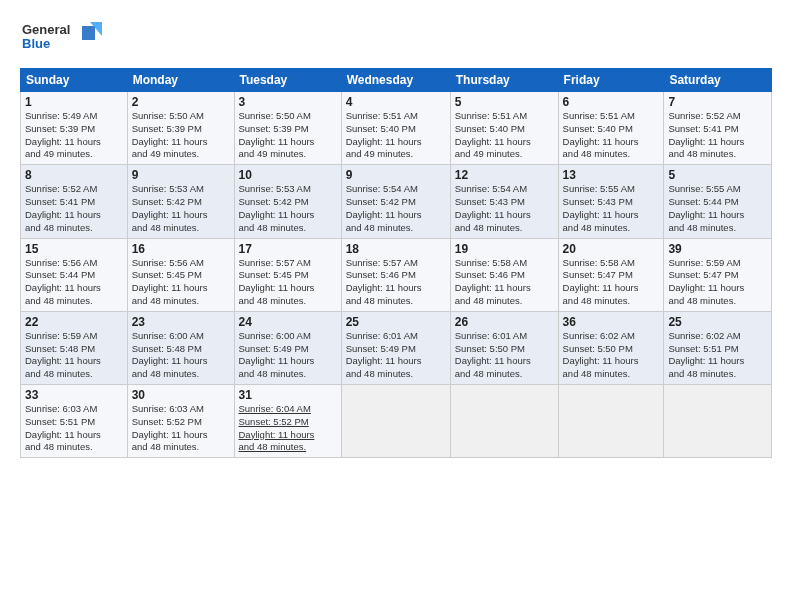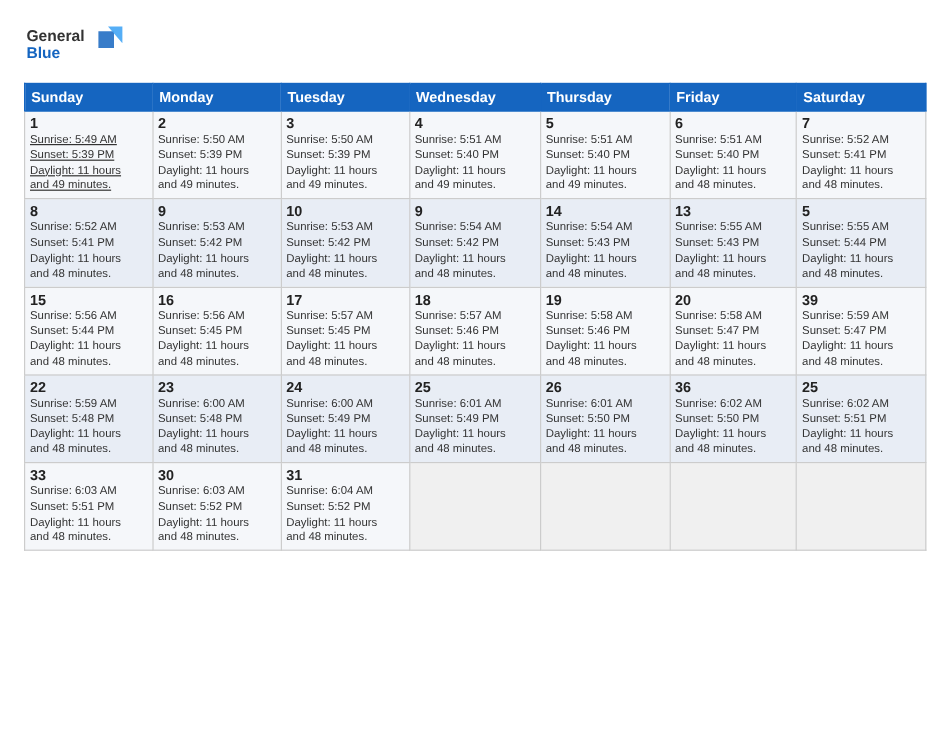--- a/index.html
+++ b/index.html
@@ -114,21 +114,21 @@
           <th>Wednesday</th>
           <th>Thursday</th>
           <th>Friday</th>
           <th>Saturday</th>
         </tr>
     </thead>
     <tbody id="calendar-body">
     <tr>
           <td>
             <span class="day-num">1</span>
-            <div class="day-info" style="white-space: pre-line; text-decoration: underline;">Sunrise: 5:49 AM
+            <div class="day-info" style="white-space: pre-line;">Sunrise: 5:49 AM
 Sunset: 5:39 PM
 Daylight: 11 hours
 and 49 minutes.</div>
           </td>
           <td>
             <span class="day-num">2</span>
             <div class="day-info" style="white-space: pre-line;">Sunrise: 5:50 AM
 Sunset: 5:39 PM
 Daylight: 11 hours
 and 49 minutes.</div>
@@ -192,21 +192,21 @@
 and 48 minutes.</div>
           </td>
           <td>
             <span class="day-num">9</span>
             <div class="day-info" style="white-space: pre-line;">Sunrise: 5:54 AM
 Sunset: 5:42 PM
 Daylight: 11 hours
 and 48 minutes.</div>
           </td>
           <td>
-            <span class="day-num">14</span>
+            <span class="day-num">12</span>
             <div class="day-info" style="white-space: pre-line;">Sunrise: 5:54 AM
 Sunset: 5:43 PM
 Daylight: 11 hours
 and 48 minutes.</div>
           </td>
           <td>
             <span class="day-num">13</span>
             <div class="day-info" style="white-space: pre-line;">Sunrise: 5:55 AM
 Sunset: 5:43 PM
 Daylight: 11 hours
@@ -332,21 +332,21 @@
           </td>
           <td>
             <span class="day-num">30</span>
             <div class="day-info" style="white-space: pre-line;">Sunrise: 6:03 AM
 Sunset: 5:52 PM
 Daylight: 11 hours
 and 48 minutes.</div>
           </td>
           <td>
             <span class="day-num">31</span>
-            <div class="day-info" style="white-space: pre-line;">Sunrise: 6:04 AM
+            <div class="day-info" style="white-space: pre-line; text-decoration: underline;">Sunrise: 6:04 AM
 Sunset: 5:52 PM
 Daylight: 11 hours
 and 48 minutes.</div>
           </td>
           <td class="empty-cell"></td>
           <td class="empty-cell"></td>
           <td class="empty-cell"></td>
           <td class="empty-cell"></td>
         </tr>
       </tbody>

